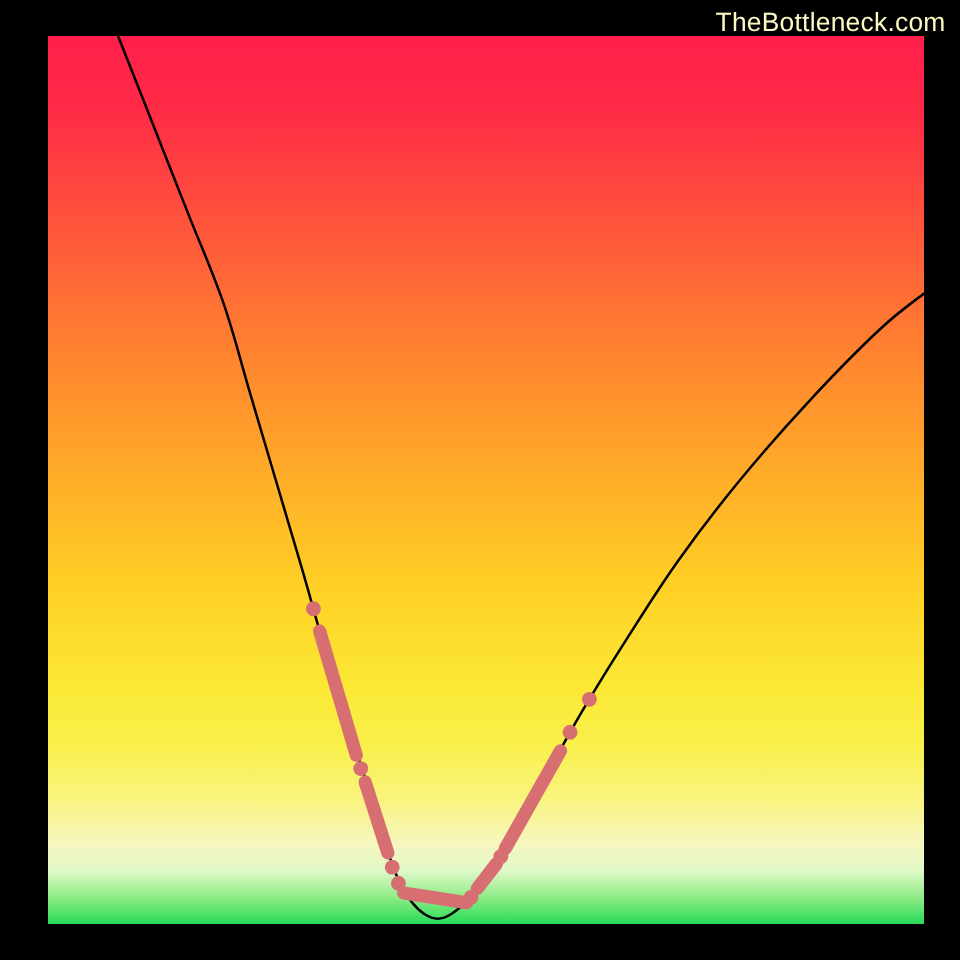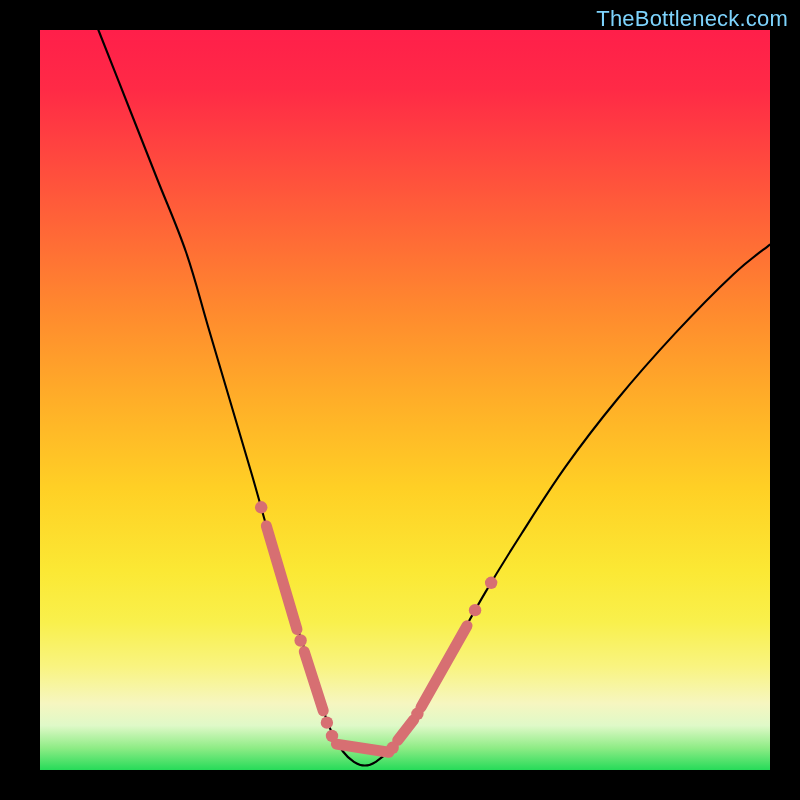--- a/index.html
+++ b/index.html
@@ -37,21 +37,21 @@
       #f6f6c0 91%,
       #dff9c8 94%,
       #8fec86 97%,
       #26db59 100%
     );
   }
   .watermark {
     position: absolute;
     top: 6px;
     right: 12px;
-    color: #7dd3fc;
+    color: #fef9c3;
     font-size: 22px;
     font-weight: 500;
     letter-spacing: 0.2px;
     user-select: none;
   }
   svg.curve {
     position: absolute;
     left: 0;
     top: 0;
     width: 730px;

